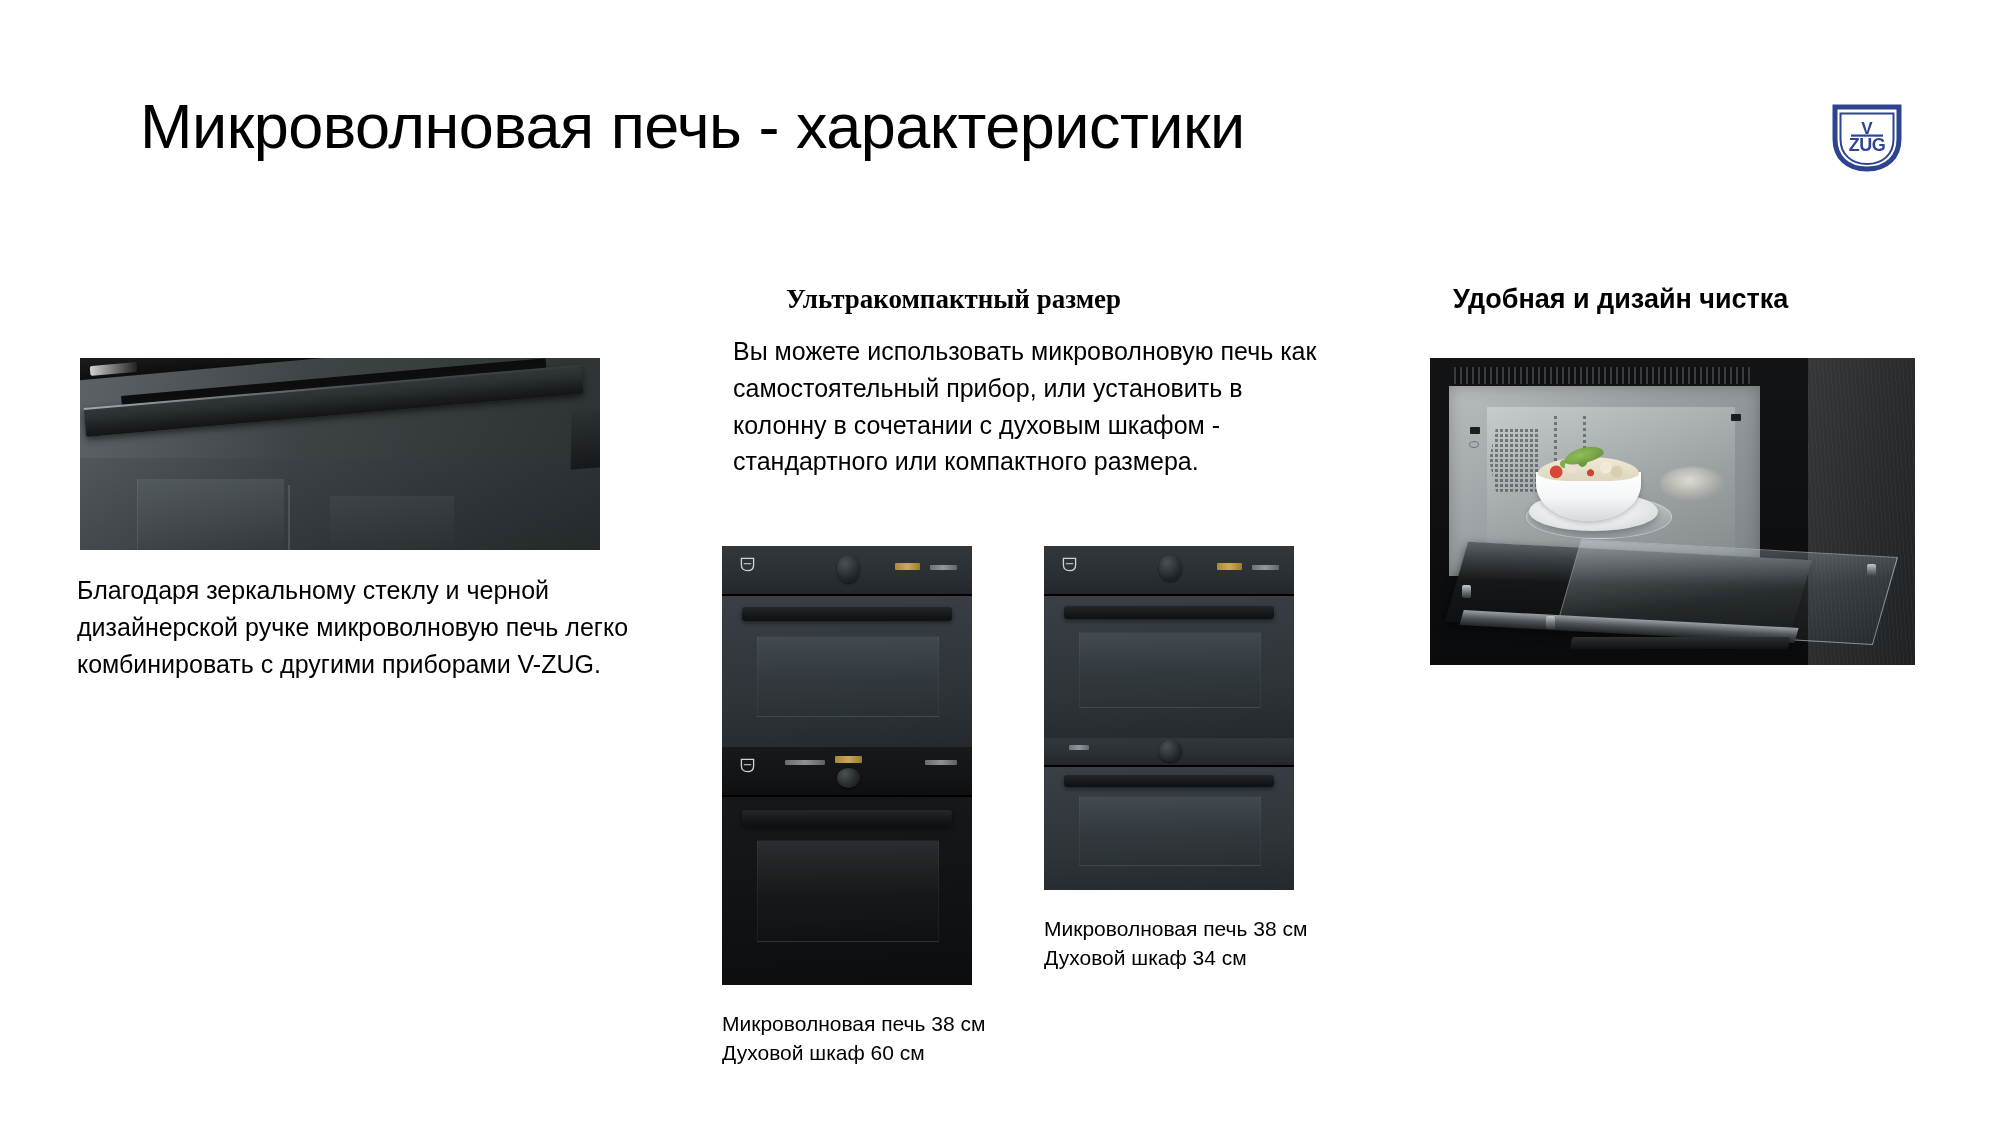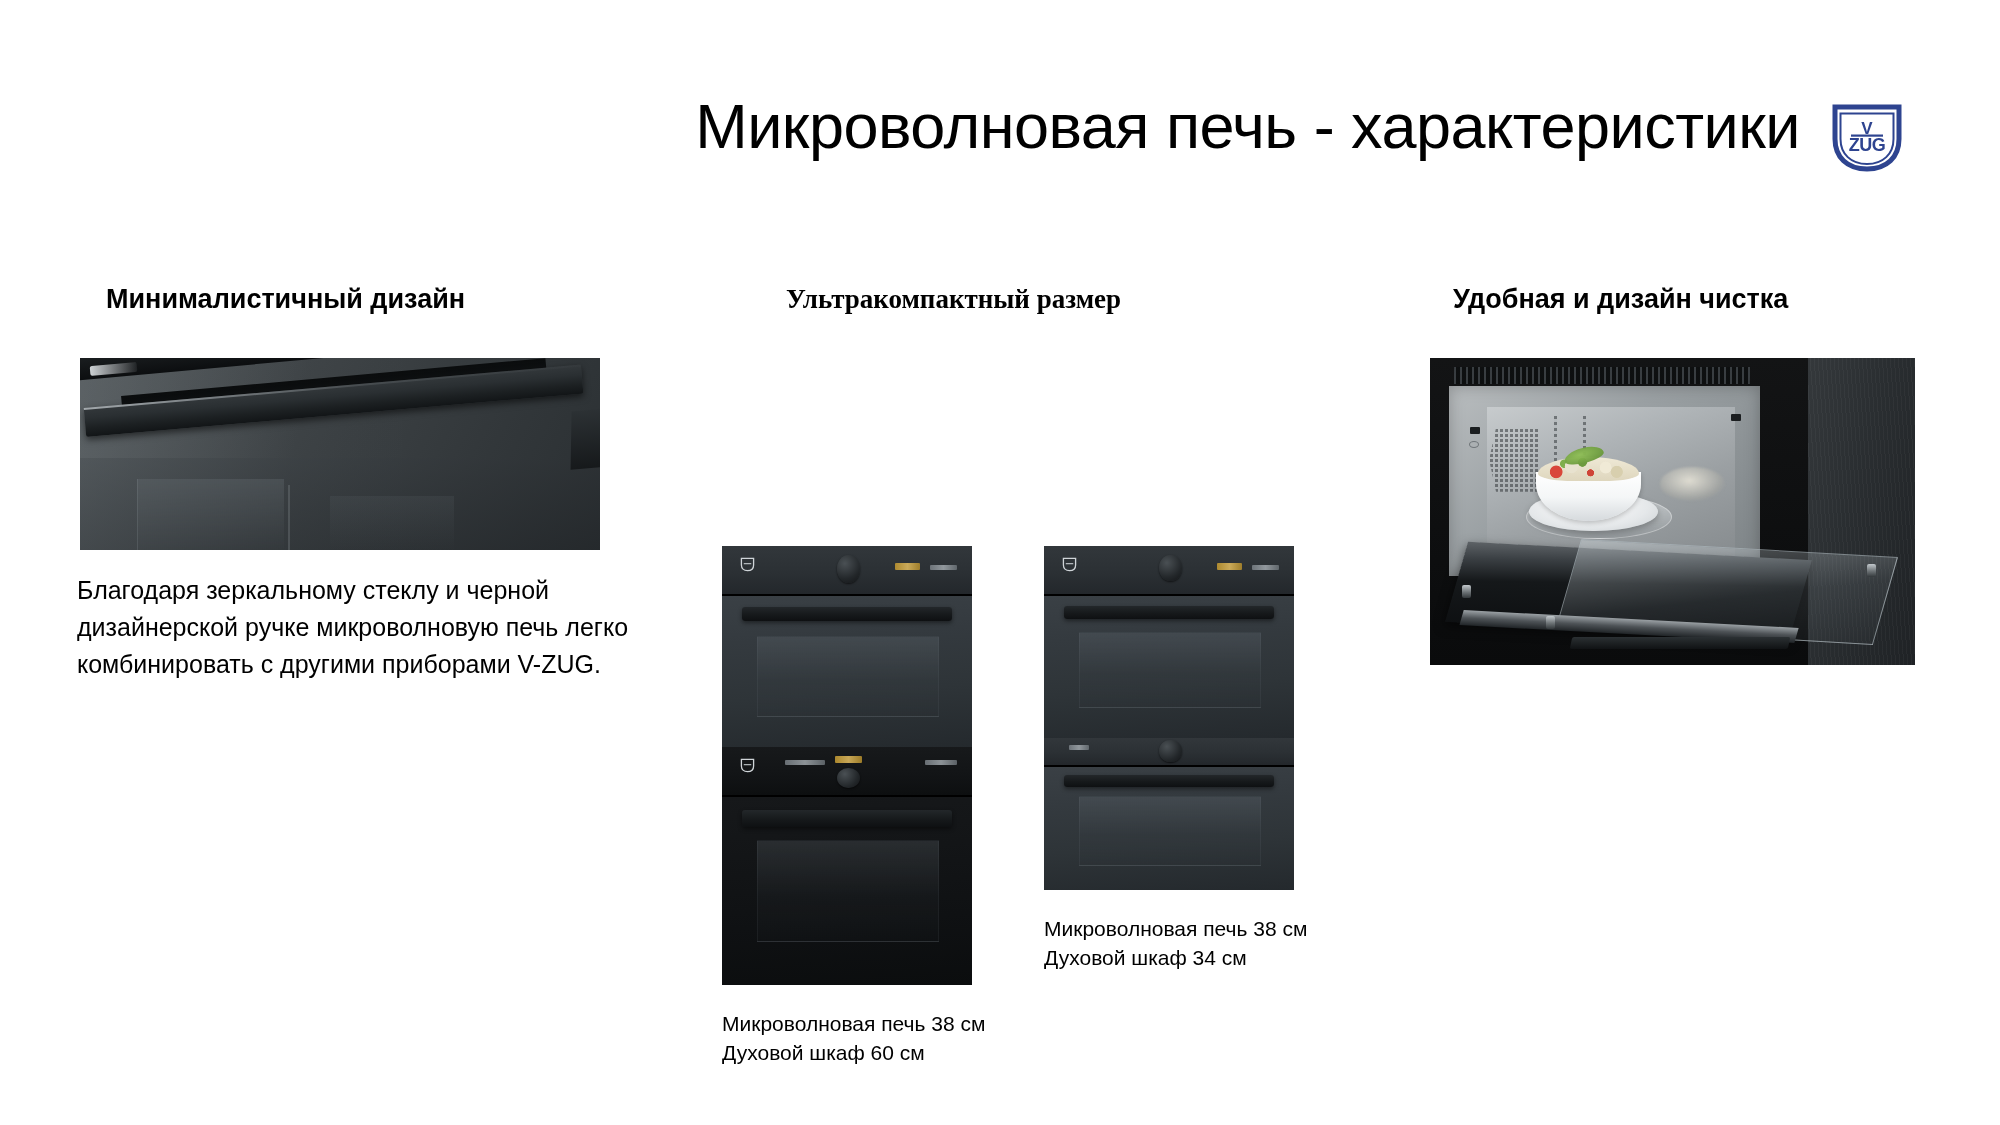--- a/index.html
+++ b/index.html
@@ -11,21 +11,21 @@
   .slide{position:relative;width:2000px;height:1125px;}
 
   
   .logo{position:absolute;left:1831px;top:103px;width:72px;height:70px;}
   .logo svg{display:block;width:72px;height:70px;}
 
   
   .title{
     position:absolute;left:140px;top:92px;width:1660px;
     font-size:63px;line-height:1.08;font-weight:400;letter-spacing:-0.5px;
-    white-space:nowrap;color:#000;text-align:right;
+    white-space:nowrap;color:#000;
   }
 
   .heading{
     position:absolute;font-size:27px;font-weight:bold;color:#000;
     white-space:nowrap;
   }
   .h1{left:106px;top:284px;}
   .h2{left:786px;top:284px;font-family:Liberation Serif, serif;}
   .h3{left:1453px;top:284px;}
 
@@ -295,41 +295,41 @@
       <path d="M4 4 H68 V36 C68 54 56 66 36 66 C16 66 4 54 4 36 Z" fill="none" stroke="#2E4490" stroke-width="5"></path>
       <path d="M9.5 10.5 H62.5 V36 C62.5 51 52 61 36 61 C20 61 9.5 51 9.5 36 Z" fill="none" stroke="#2E4490" stroke-width="2"></path>
       <text x="36" y="31" text-anchor="middle" font-family="Liberation Sans, sans-serif" font-size="17" font-weight="bold" fill="#2E4490">V</text>
       <text x="36" y="48" text-anchor="middle" font-family="Liberation Sans, sans-serif" font-size="18" font-weight="bold" fill="#2E4490" letter-spacing="-0.5">ZUG</text>
       <rect x="20" y="31.5" width="32" height="2.2" fill="#2E4490"></rect>
     </svg>
   </div>
 
   <div class="title">Микроволновая печь - характеристики</div>
 
-  <div class="heading h1">Минималистичный дизайн</div>
 
   <div class="photo ph1">
     <div class="bg"></div>
     <div class="glassL"></div>
     <div class="lowerglass"></div>
     <div class="ghost"></div>
     <div class="ghost2"></div>
     <div class="ghost3"></div>
     <div class="topbar"></div>
 
     <div class="recess"></div>
     <div class="handle"></div>
     <div class="handle-end"></div>
     <div class="spec"></div>
   </div>
 
   <div class="body-text t1">Благодаря зеркальному стеклу и черной дизайнерской ручке микроволновую печь легко комбинировать с другими приборами V-ZUG.</div>
 
   <div class="heading h2">Ультракомпактный размер</div>
 
+  <div class="body-text t2">Вы можете использовать микроволновую печь как самостоятельный прибор, или установить в колонну в сочетании с духовым шкафом - стандартного или компактного размера.</div>
 
   <div class="ovencol ov2">
 
     <div class="panel" style="top:0;height:11%;">
       <div class="vz">
         <svg viewBox="0 0 16 16">
             <path d="M1.5 1.5H14.5V8.5C14.5 12 12 14.5 8 14.5C4 14.5 1.5 12 1.5 8.5Z" fill="none" stroke="#cfd4d8" stroke-width="1.4"></path>
             <rect x="4" y="6.6" width="8" height="1.1" fill="#cfd4d8"></rect>
           </svg>
       </div>

